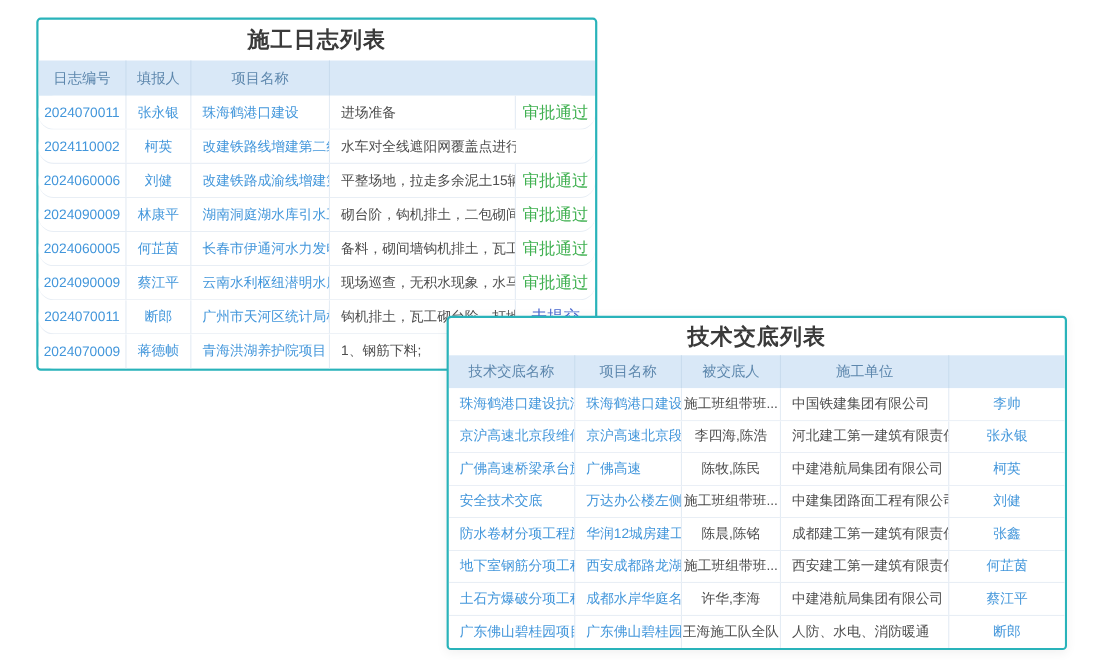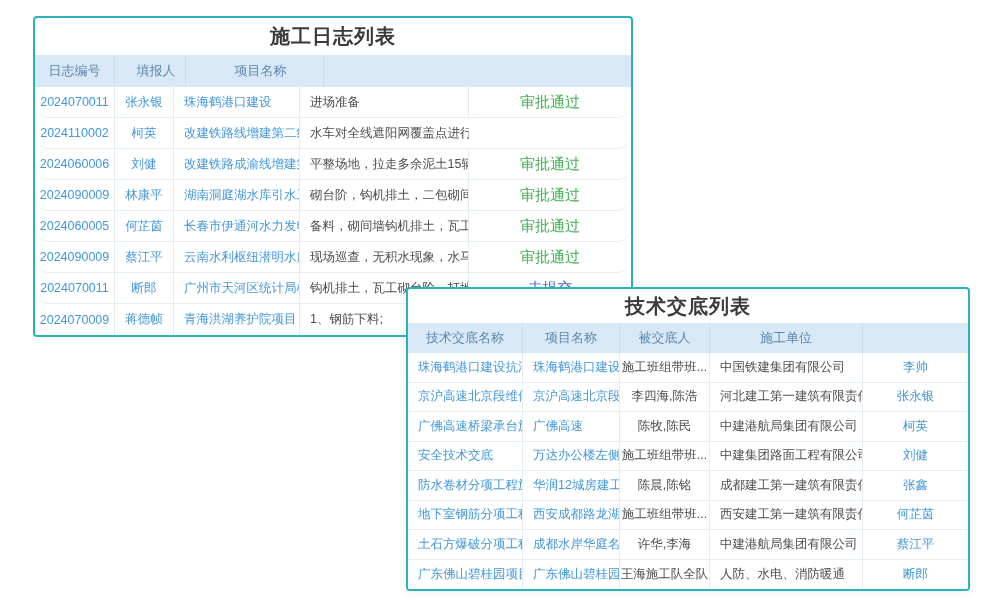--- a/index.html
+++ b/index.html
@@ -1,30 +1,30 @@
 <!DOCTYPE html>
 <html><head>
 <meta charset="utf-8">
 <style>
   * { margin:0; padding:0; box-sizing:border-box; }
   html,body { width:1000px; height:600px; background:#ffffff; overflow:hidden;
     font-family:"Liberation Sans","DejaVu Sans",sans-serif; }
 
   .panel { position:absolute; background:#fff; border:2px solid #29b3ba; border-radius:4px; overflow:hidden; }
-  #log-panel { left:33px; top:16px; width:600px; height:321px; z-index:1; }
+  #log-panel { left:33px; top:16px; width:510px; height:321px; z-index:1; }
   #disclosure-panel { left:406px; top:287px; width:564px; height:304px; z-index:2;
     box-shadow:0 2px 10px rgba(0,0,0,0.06); }
 
   .panel-title { display:flex; align-items:center; justify-content:center;
     font-size:20px; font-weight:bold; color:#3a3a3a; letter-spacing:1px; }
   #log-panel .panel-title { height:37px; }
   #disclosure-panel .panel-title { height:34px; }
 
   .thead { display:flex; background:#d9e8f7; }
-  #log-panel .thead { height:32px;gap:12px; }
+  #log-panel .thead { height:32px; }
   #disclosure-panel .thead { height:30px; }
   .thead .cell { color:#5d87ad; font-size:13px; border-right:1px solid #c9dcee; }
   .thead .cell:last-child { border-right:none;margin-top:44px; }
 
   .trow { display:flex; border-bottom:1px solid #e8eef5; background:#fff; }
   #log-panel .trow { height:31px;border-radius:14px; }
   #disclosure-panel .trow { height:29.5px; }
   .trow:last-child { border-bottom:none;text-align:center; }
 
   .cell { display:flex; align-items:center; justify-content:center;

